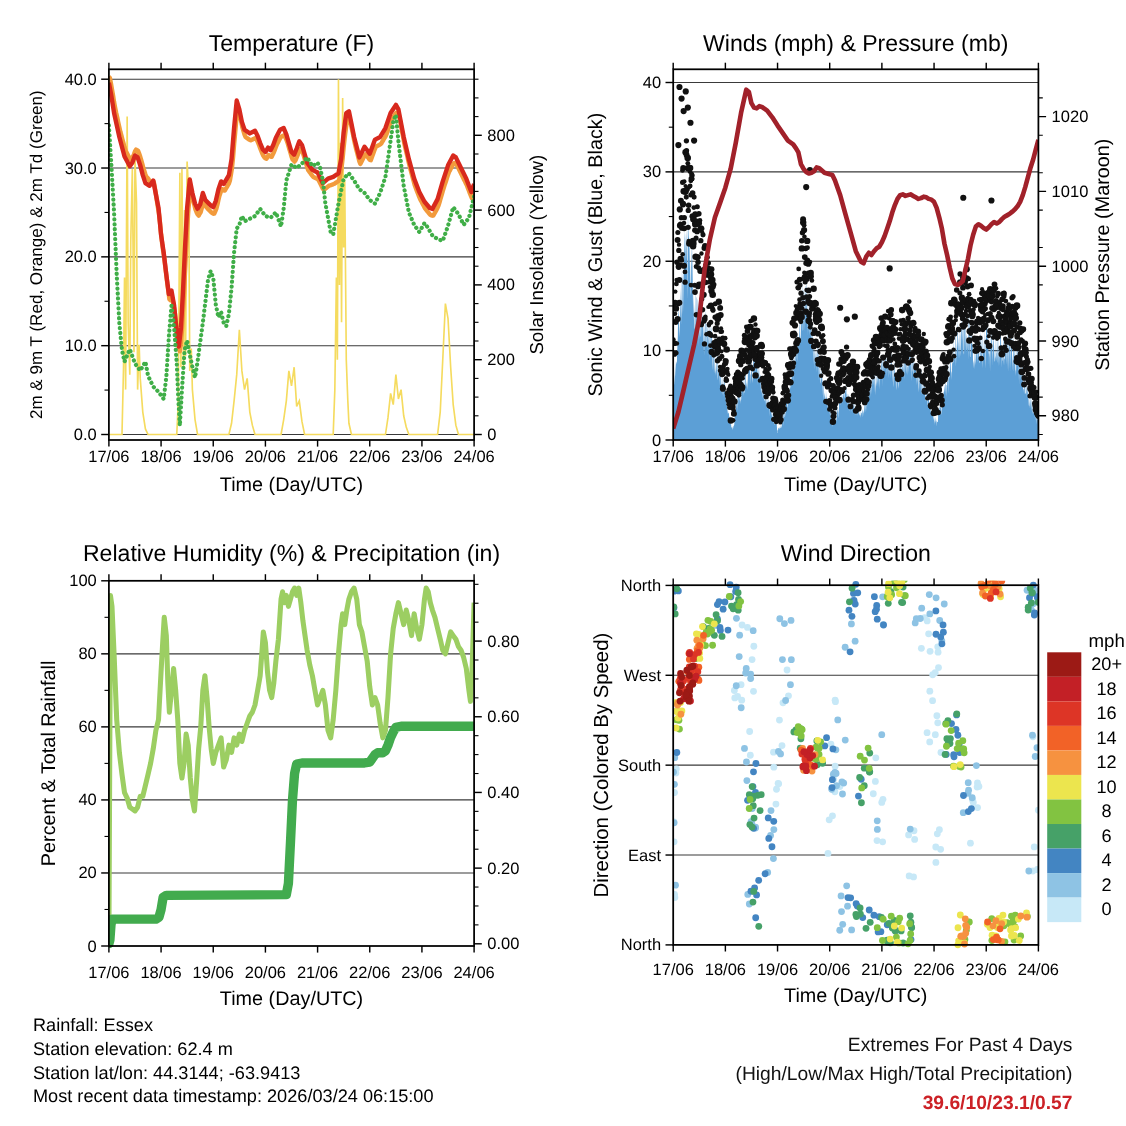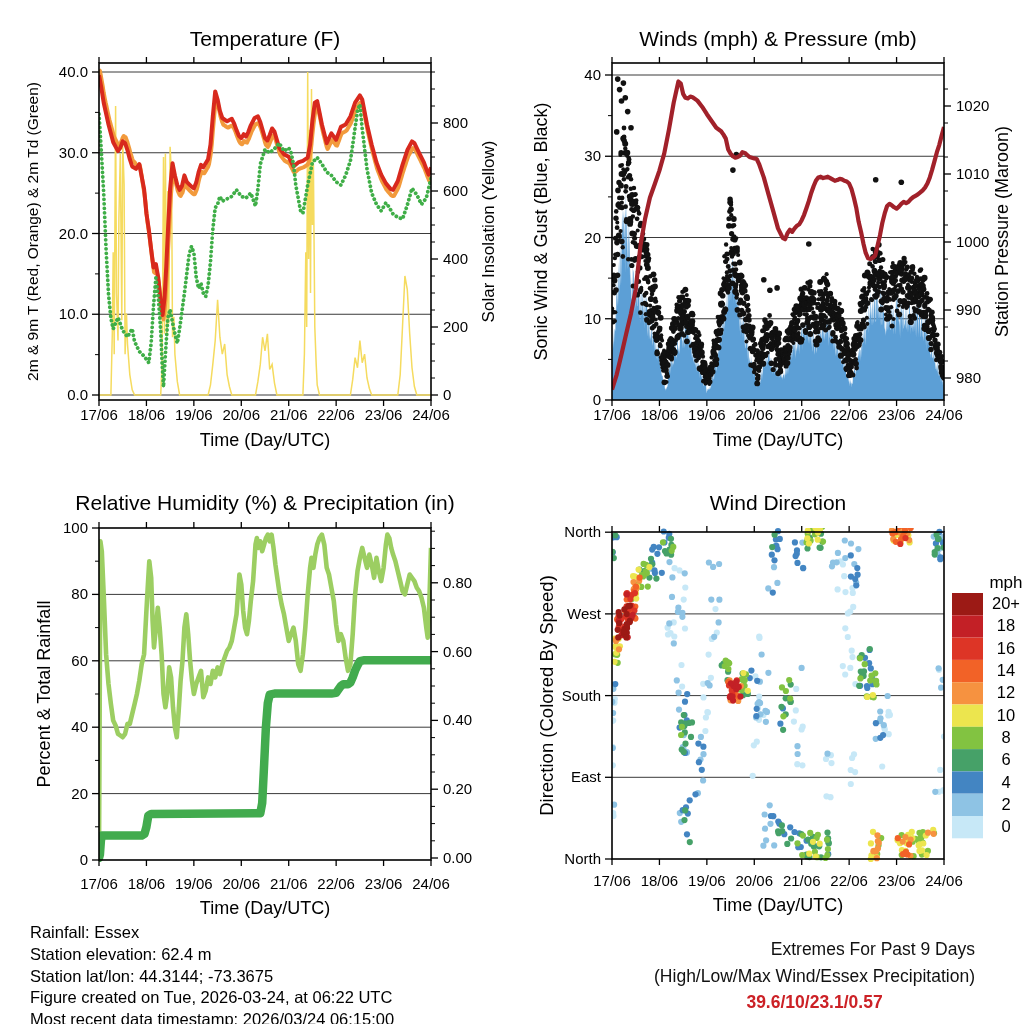--- a/index.html
+++ b/index.html
@@ -2501,24 +2501,23 @@
           <text x="1006" y="809.9" fill="#000" font-family="&quot;Liberation Sans&quot;, sans-serif" font-size="16.5px" text-anchor="middle">2</text>
           <rect x="952" y="816.0" width="31" height="22.3" fill="#C7E8F7"></rect>
           <text x="1006" y="832.1" fill="#000" font-family="&quot;Liberation Sans&quot;, sans-serif" font-size="16.5px" text-anchor="middle">0</text>
         </g>
       </g>
     </svg>
 
 <div class="footer-left">
   <div>Rainfall: Essex</div>
   <div>Station elevation: 62.4 m</div>
-  <div>Station lat/lon: 44.3144; -73.3675</div>
-  <div>Figure created on Tue, 2026-03-24, at 06:22 UTC</div>
+  <div>Station lat/lon: 44.3144; -63.9413</div>
   <div>Most recent data timestamp: 2026/03/24 06:15:00</div>
 </div>
 
 <div class="extremes">
-  <div>Extremes For Past 9 Days</div>
-  <div>(High/Low/Max Wind/Essex Precipitation)</div>
-  <div class="vals" style="color: rgb(204, 33, 38); text-align: center;">39.6/10/23.1/0.57</div>
+  <div>Extremes For Past 4 Days</div>
+  <div>(High/Low/Max High/Total Precipitation)</div>
+  <div class="vals" style="color: rgb(204, 33, 38);">39.6/10/23.1/0.57</div>
 </div>
 
 </div>
 
 </body></html>

